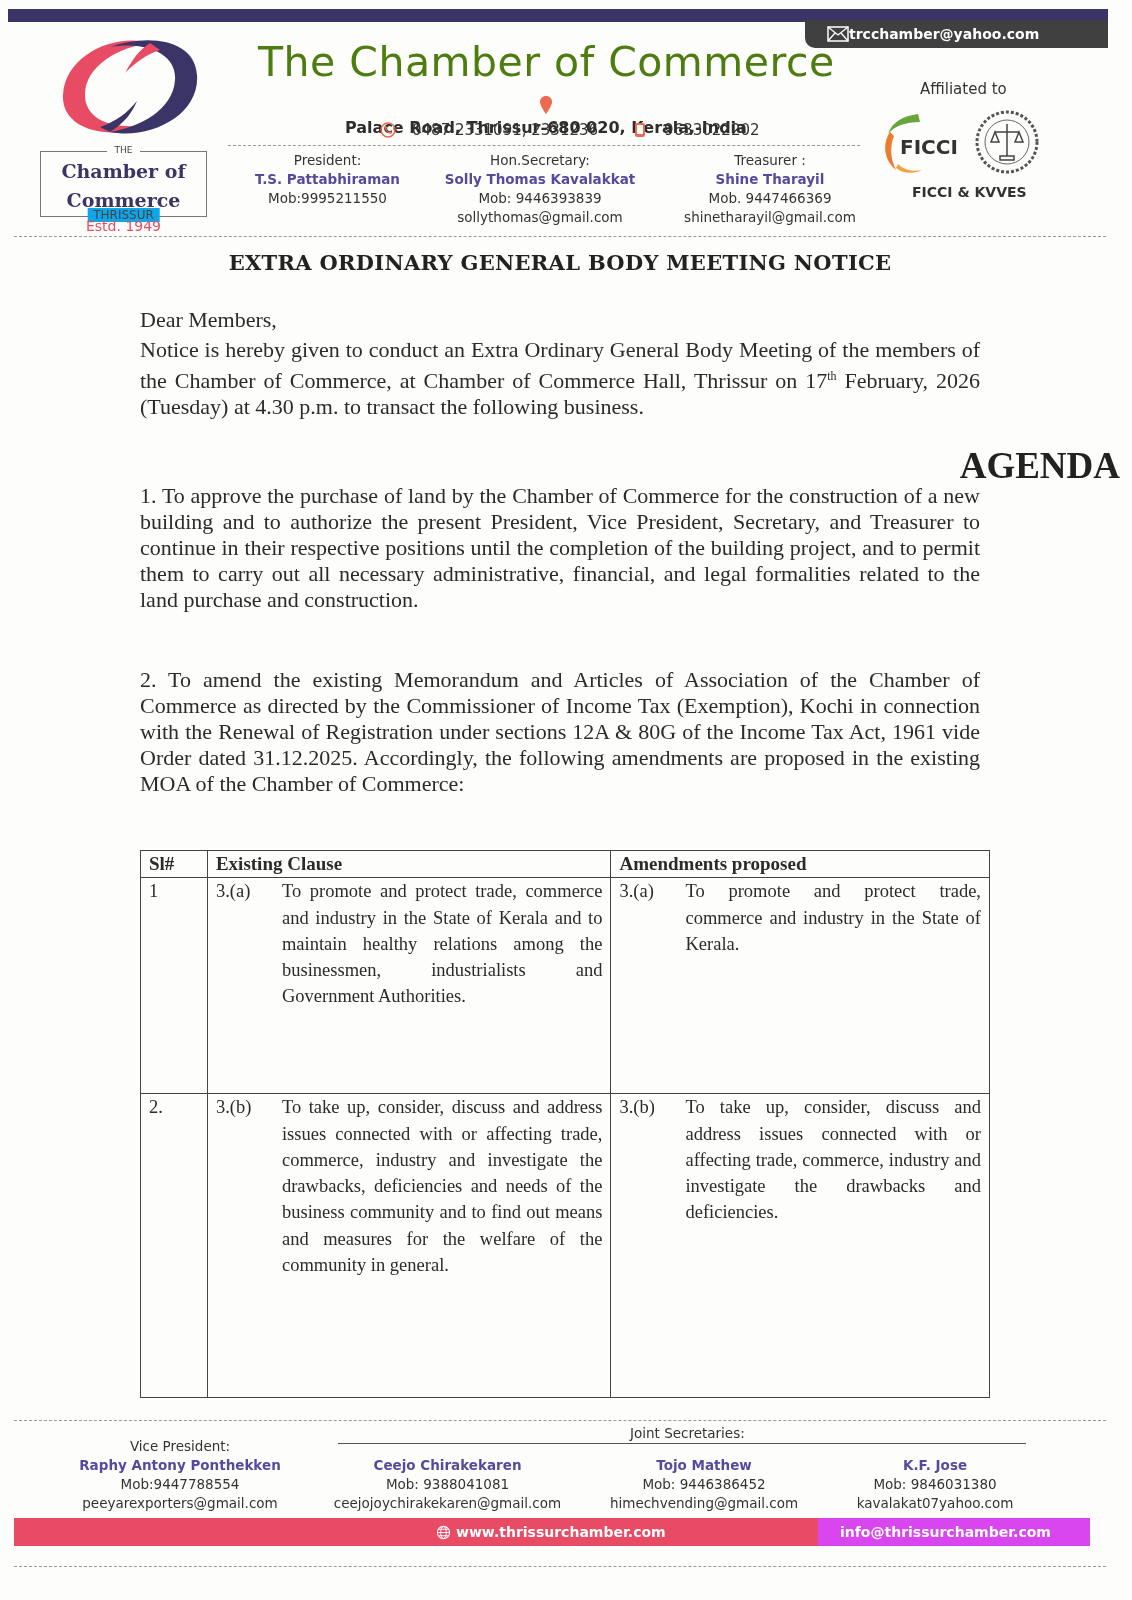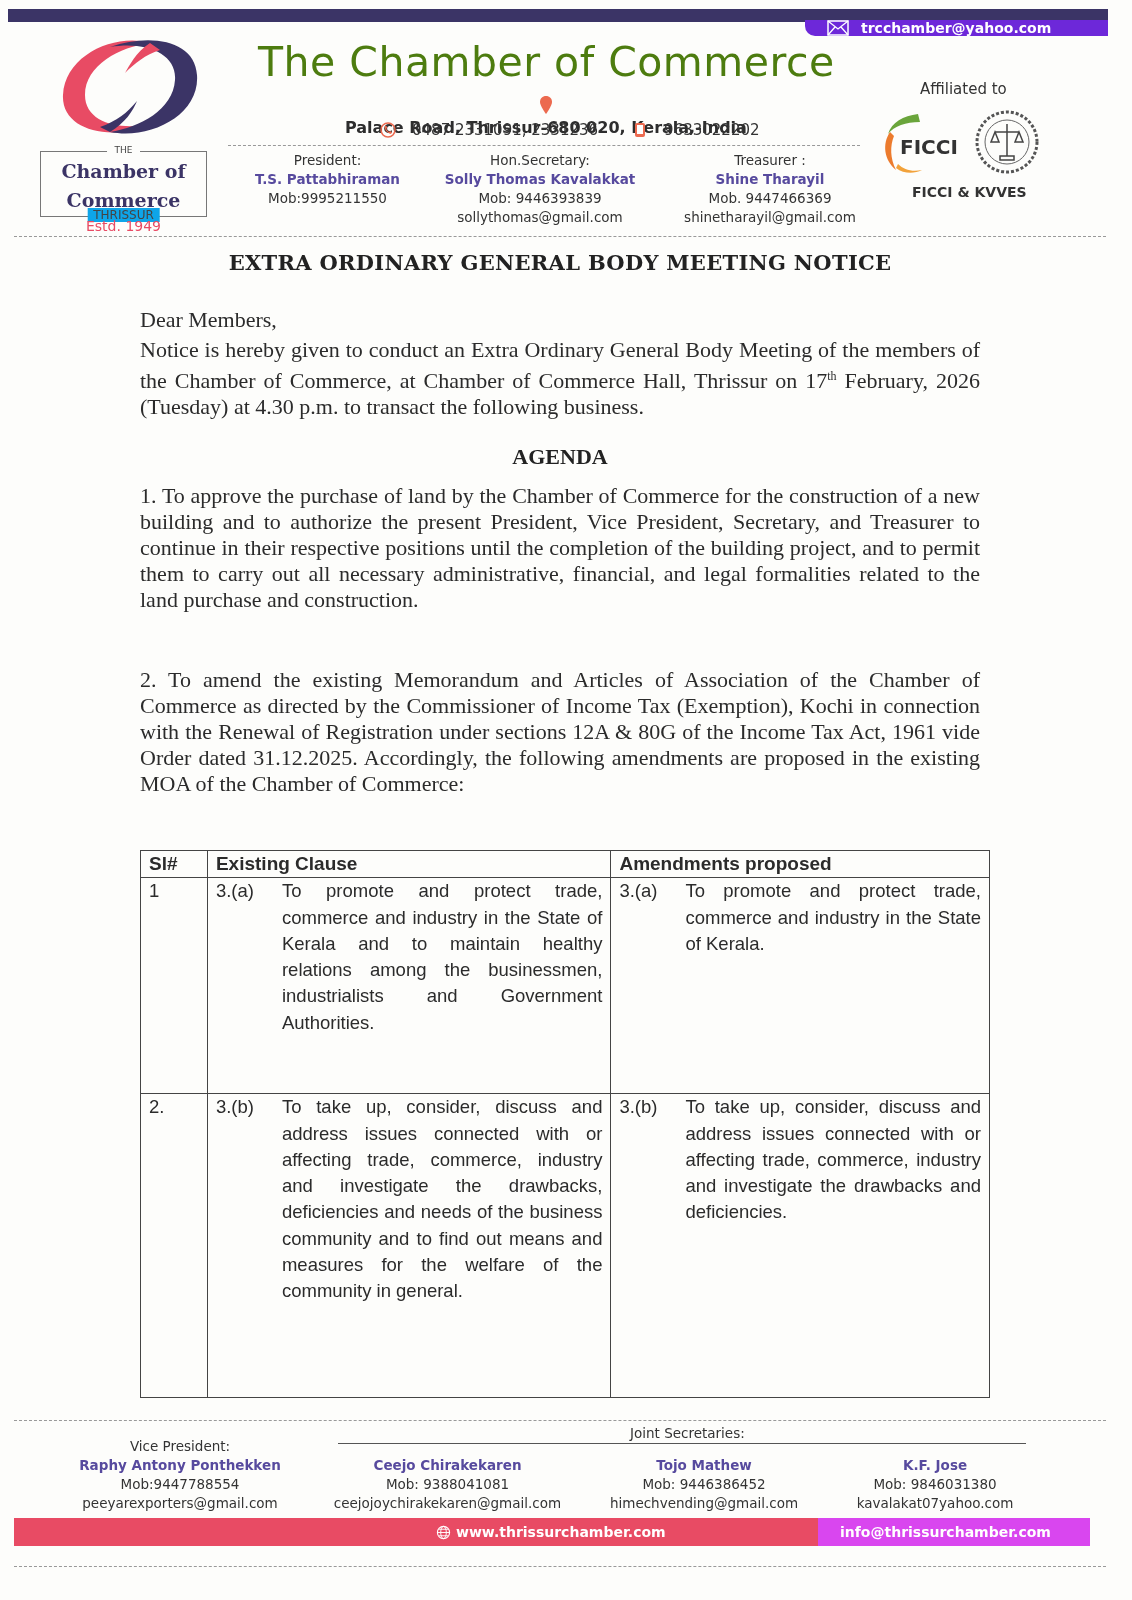--- a/index.html
+++ b/index.html
@@ -1,20 +1,20 @@
 <!DOCTYPE html>
 <html><head>
 <meta charset="utf-8">
 <style>
   * { box-sizing: border-box; margin: 0; padding: 0; }
   html, body { width: 1132px; height: 1600px; background: #fdfdfb; overflow: hidden; }
   body { position: relative; font-family: "DejaVu Sans", sans-serif; color: #2b2b2b; }
 
   .top-bar { position: absolute; left: 8px; top: 9px; width: 1100px; height: 13px; background: #3b3466; }
-  .email-tab { position: absolute; left: 805px; top: 20px; width: 303px; height: 16px; background: #6d28d9; border-radius: 0 0 0 10px; color: #fff; font-size: 14px; font-weight: bold; display: flex; align-items: center; padding-left: 22px; gap: 12px; }
+  .email-tab { position: absolute; left: 805px; top: 20px; width: 303px; height: 28px; background: #404040; border-radius: 0 0 0 10px; color: #fff; font-size: 14px; font-weight: bold; display: flex; align-items: center; padding-left: 22px; gap: 0; }
   .email-tab svg { width: 22px; height: 16px; }
 
   .logo { position: absolute; left: 55px; top: 35px; width: 150px; height: 105px; }
   .logo-box { position: absolute; left: 40px; top: 151px; width: 167px; height: 66px; border: 1px solid #777; text-align: center; }
   .logo-box .the { position: absolute; top: -7px; left: 50%; transform: translateX(-50%); background: #fdfdfb; padding: 0 8px; font-size: 9px; color: #444; }
   .logo-box .name { margin-top: 9px; font-family: "DejaVu Serif", serif; font-weight: bold; font-size: 19px; line-height: 20px; color: #3b3466; }
   .logo-box .city { position: absolute; bottom: -6px; left: 50%; transform: translateX(-50%); background: #0ea5e9; padding: 0 6px; font-size: 12px; color: #444; }
   .estd { position: absolute; left: 40px; top: 218px; width: 167px; text-align: center; color: #e84b64; font-size: 14px; }
 
   .org-title { position: absolute; left: 258px; top: 38px; font-size: 41px; color: #4d7c0f; letter-spacing: 0.5px; font-family: "DejaVu Sans", sans-serif; }
@@ -31,23 +31,23 @@
 
   .affil { position: absolute; left: 920px; top: 80px; font-size: 15px; color: #333; }
   .ficci { position: absolute; left: 878px; top: 108px; width: 90px; height: 70px; }
   .kvves { position: absolute; left: 970px; top: 108px; width: 75px; height: 70px; }
   .affil-label { position: absolute; left: 912px; top: 184px; font-size: 14px; font-weight: bold; color: #333; }
 
   .notice-title { position: absolute; left: 0; width: 1120px; top: 250px; text-align: center; font-family: "DejaVu Serif", serif; font-weight: bold; font-size: 21px; color: #222; letter-spacing: 0.3px; }
 
   .body-text { position: absolute; left: 140px; width: 840px; font-family: "Liberation Serif", serif; font-size: 22px; line-height: 26px; color: #2b2b2b; text-align: justify; }
   .body-text sup { font-size: 12px; }
-  .agenda { position: absolute; left: 0; width: 1120px; top: 444px; text-align: center; font-family: "Liberation Serif", serif; font-weight: bold; font-size: 22px; color: #222; }
-
-  table.amend { position: absolute; left: 140px; top: 850px; width: 850px; height: 548px; border-collapse: collapse; font-family: Liberation Sans, sans-serif; font-size: 18.5px; line-height: 26.3px; color: #2b2b2b; }
+  .agenda { position: absolute; left: 0; width: 1120px; top: 444px; text-align: right; font-family: "Liberation Serif", serif; font-weight: bold; font-size: 37px; color: #222; }
+
+  table.amend { position: absolute; left: 140px; top: 850px; width: 850px; height: 548px; border-collapse: collapse; font-family: Liberation Serif, serif; font-size: 18.5px; line-height: 26.3px; color: #2b2b2b; }
   table.amend td, table.amend th { border: 1.5px solid #444; vertical-align: top; padding: 0 8px; }
   table.amend th { text-align: left; font-weight: bold; font-size: 19px; height: 27px; }
   .clause { display: flex; }
   .clause .no { width: 66px; flex-shrink: 0; }
   .clause .txt { flex: 1; text-align: justify; text-align-last: left; }
 
   .footer-officer { position: absolute; text-align: center; font-size: 13.5px; line-height: 19px; color: #333; }
   .footer-officer .nm { color: #574a9e; font-weight: bold; }
   .js-label { position: absolute; left: 630px; top: 1425px; font-size: 13.5px; color: #333; }
   .js-line { position: absolute; left: 338px; top: 1443px; width: 688px; border-top: 1px solid #555; }

